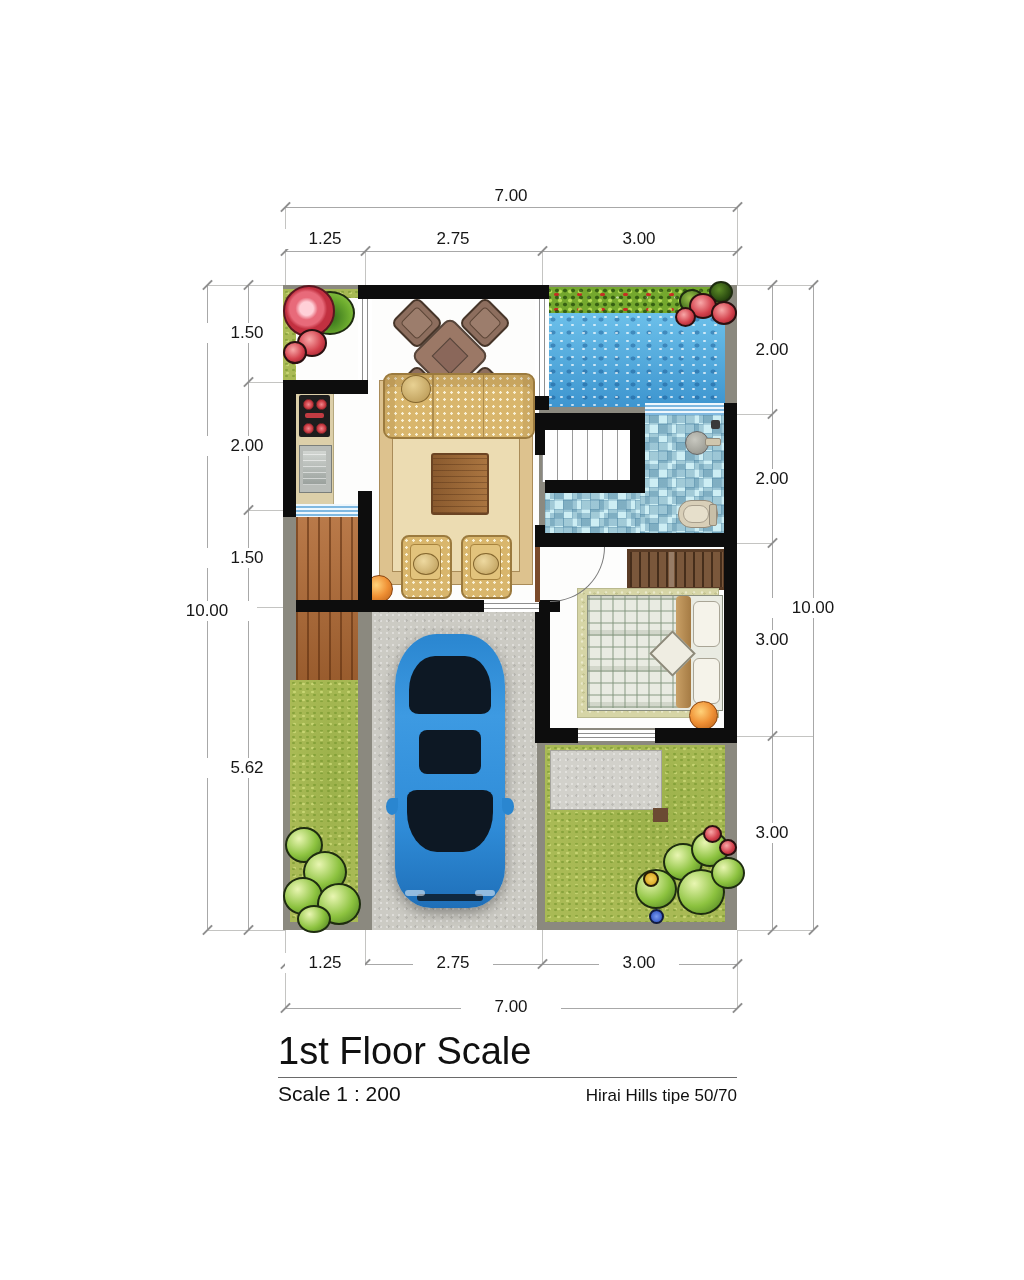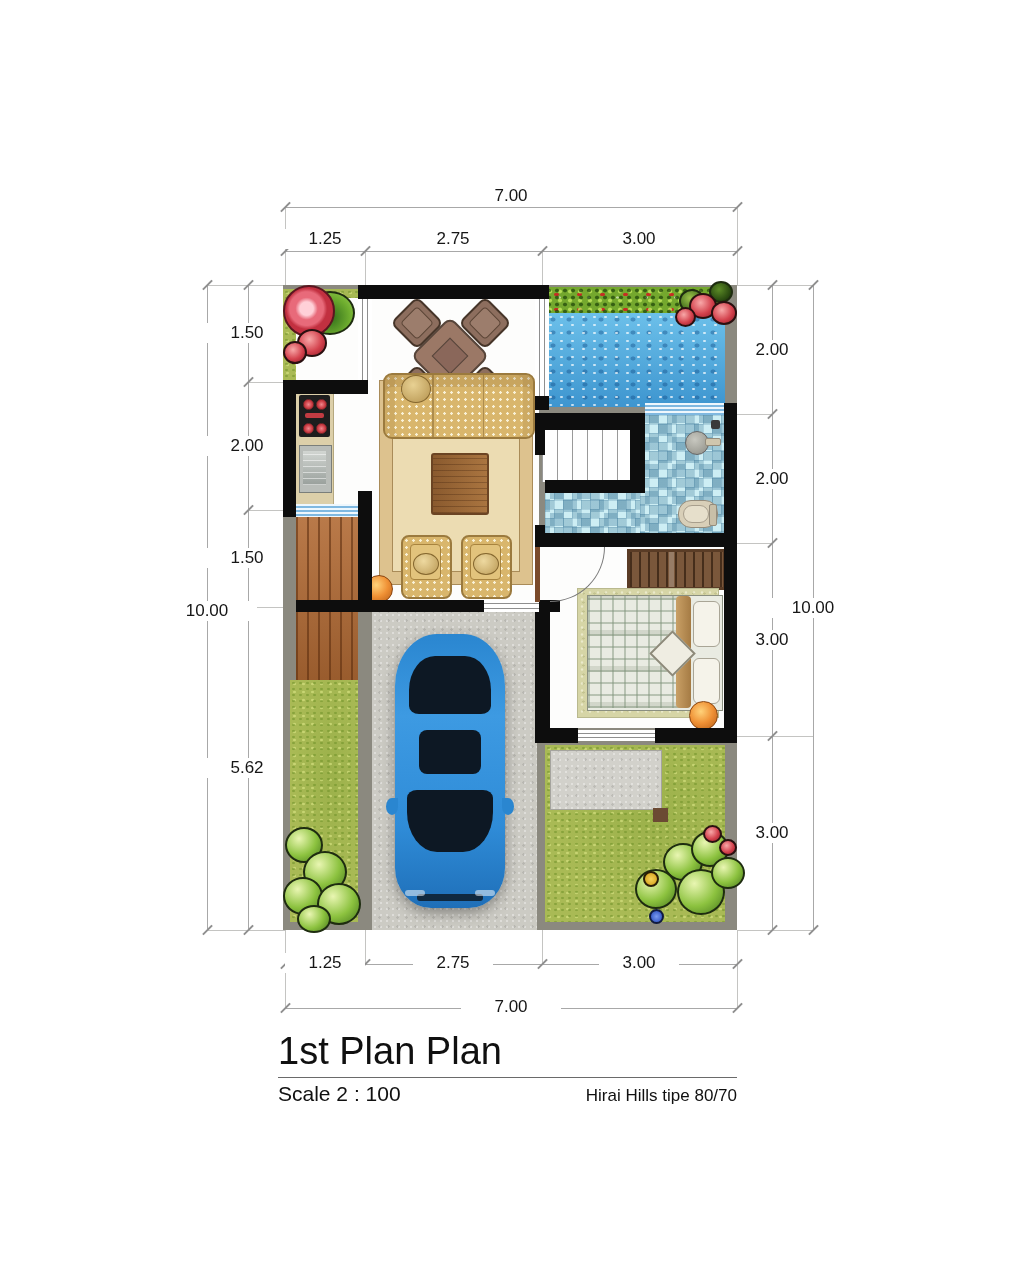--- a/index.html
+++ b/index.html
@@ -309,18 +309,18 @@
     <div class="win-blue" style="left:13px;top:219px;width:62px;height:13px;"></div>
     <div class="win-blue" style="left:362px;top:118px;width:79px;height:12px;"></div>
     <div class="win-h" style="left:201px;top:315px;width:55px;height:12px;"></div>
     <div class="win-h" style="left:295px;top:445px;width:77px;height:11px;"></div>
 
     <div class="abs" style="left:267px;top:262px;width:54px;height:54px;
          border-style:solid;border-color:#7a7a7a;border-width:0 1px 1px 0;border-radius:0 0 100% 0;"></div>
     <div class="abs" style="left:252px;top:262px;width:5px;height:55px;background:#7a4a2a;"></div>
   </div>
 
-  <div id="title-main" style="left:278px;top:1030px;">1st Plan Plan</div>
+  <div id="title-main" style="left:278px;top:1030px;">1st Floor Scale</div>
   <div class="hline" style="left:278px;top:1077px;width:459px;background:#6a6a6a;"></div>
-  <div id="title-scale" style="left:278px;top:1082px;">Scale 2 : 100</div>
-  <div id="title-project" style="left:437px;top:1086px;width:300px;">Hirai Hills tipe 80/70</div>
+  <div id="title-scale" style="left:278px;top:1082px;">Scale 1 : 200</div>
+  <div id="title-project" style="left:437px;top:1086px;width:300px;">Hirai Hills tipe 50/70</div>
 
 </div>
 
 </body></html>

